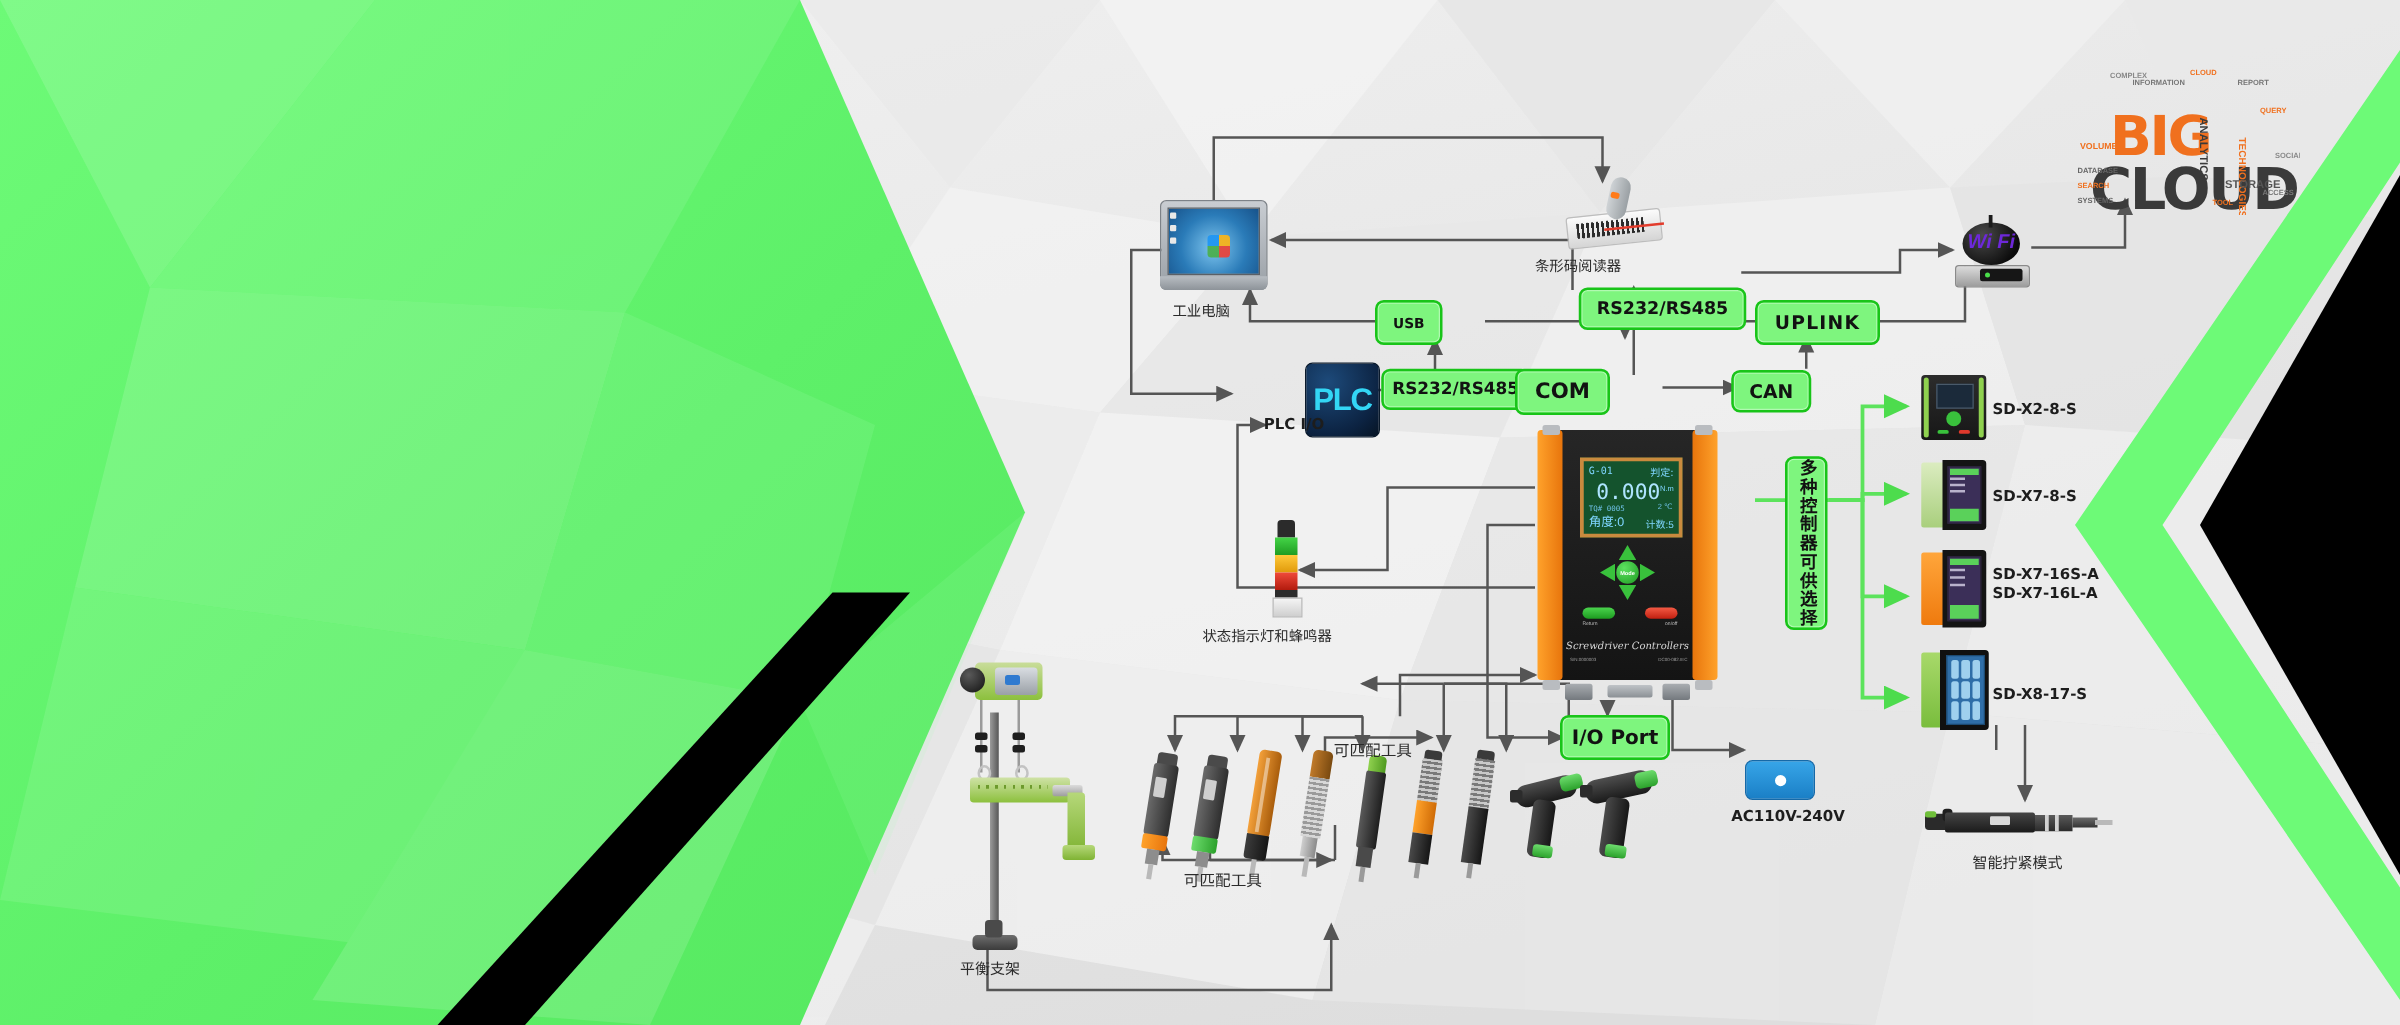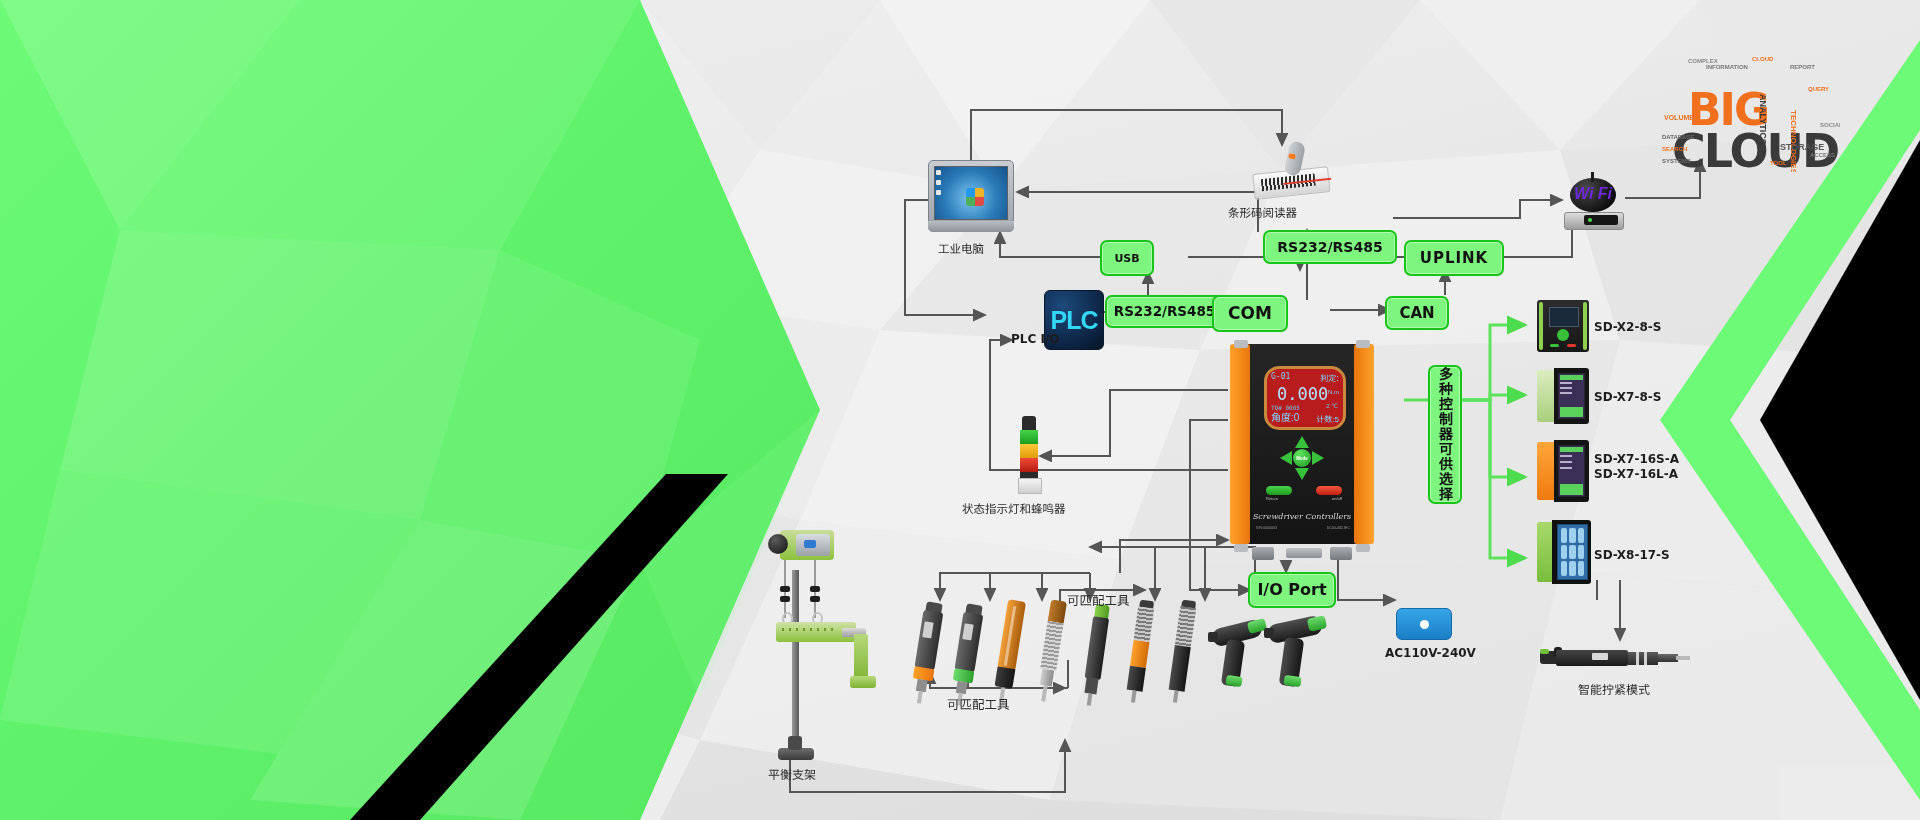--- a/index.html
+++ b/index.html
@@ -293,21 +293,21 @@
       <div style="position:absolute;left:18px;top:4px;right:18px;bottom:8px;background:linear-gradient(#262626,#141414);border-radius:3px;"></div>
 
       <div style="position:absolute;left:2px;top:4px;width:20px;bottom:8px;background:linear-gradient(90deg,#ffa22b,#e8750c);border-radius:3px;"></div>
       <div style="position:absolute;right:2px;top:4px;width:20px;bottom:8px;background:linear-gradient(90deg,#e8750c,#ffa22b);border-radius:3px;"></div>
 
       <div style="position:absolute;left:6px;top:0px;width:14px;height:8px;background:#b9bcc0;border-radius:2px;"></div>
       <div style="position:absolute;right:6px;top:0px;width:14px;height:8px;background:#b9bcc0;border-radius:2px;"></div>
       <div style="position:absolute;left:6px;bottom:0px;width:14px;height:8px;background:#b9bcc0;border-radius:2px;"></div>
       <div style="position:absolute;right:6px;bottom:0px;width:14px;height:8px;background:#b9bcc0;border-radius:2px;"></div>
 
-      <div style="position:absolute;left:36px;top:26px;width:76px;height:58px;background:#b91c1c;border:3px solid #c98a3e;border-radius:15px;">
+      <div style="position:absolute;left:36px;top:26px;width:76px;height:58px;background:#14532d;border:3px solid #c98a3e;border-radius:0;">
         <div style="position:absolute;left:4px;top:3px;font-size:8px;color:#7fd6ff;font-family:'DejaVu Sans Mono',monospace;">G-01</div>
         <div style="position:absolute;right:4px;top:3px;font-size:8px;color:#7fd6ff;font-family:'DejaVu Sans',sans-serif;">判定:</div>
         <div style="position:absolute;left:10px;top:15px;font-size:17px;color:#aee4ff;font-family:'DejaVu Sans Mono',monospace;">0.000</div>
         <div style="position:absolute;right:4px;top:20px;font-size:6px;color:#7fd6ff;">N.m</div>
         <div style="position:absolute;left:4px;top:35px;font-size:6px;color:#6fc2e8;font-family:'DejaVu Sans Mono',monospace;">TQ# 0005</div>
         <div style="position:absolute;right:5px;top:33px;font-size:6px;color:#6fc2e8;">2  ℃</div>
         <div style="position:absolute;left:4px;bottom:3px;font-size:10px;color:#7fd6ff;">角度:0</div>
         <div style="position:absolute;right:4px;bottom:3px;font-size:8px;color:#7fd6ff;text-align:right;">计数:5</div>
       </div>
 

